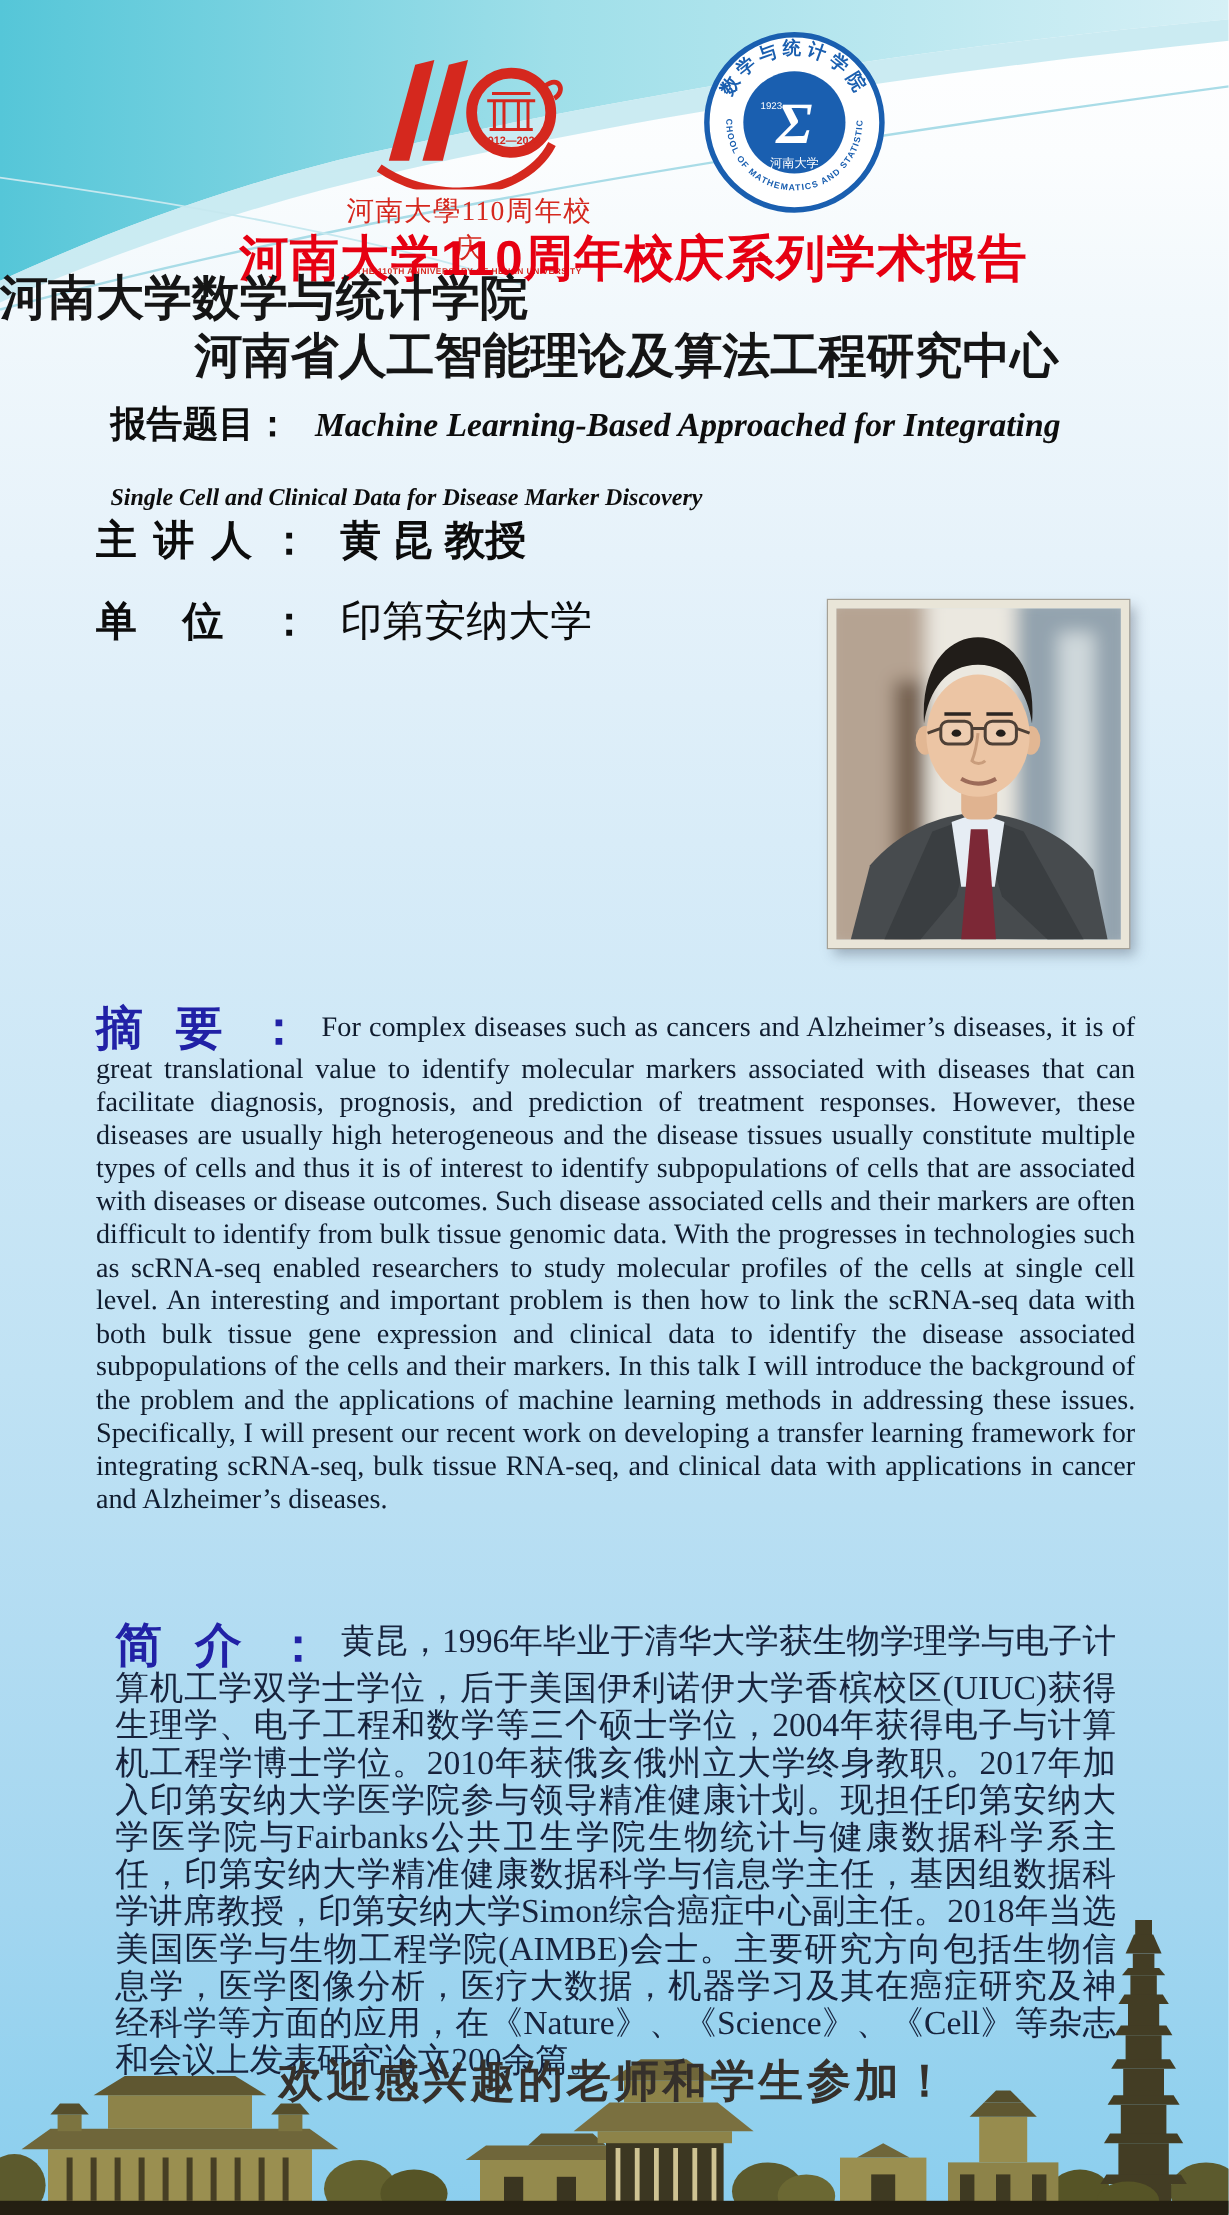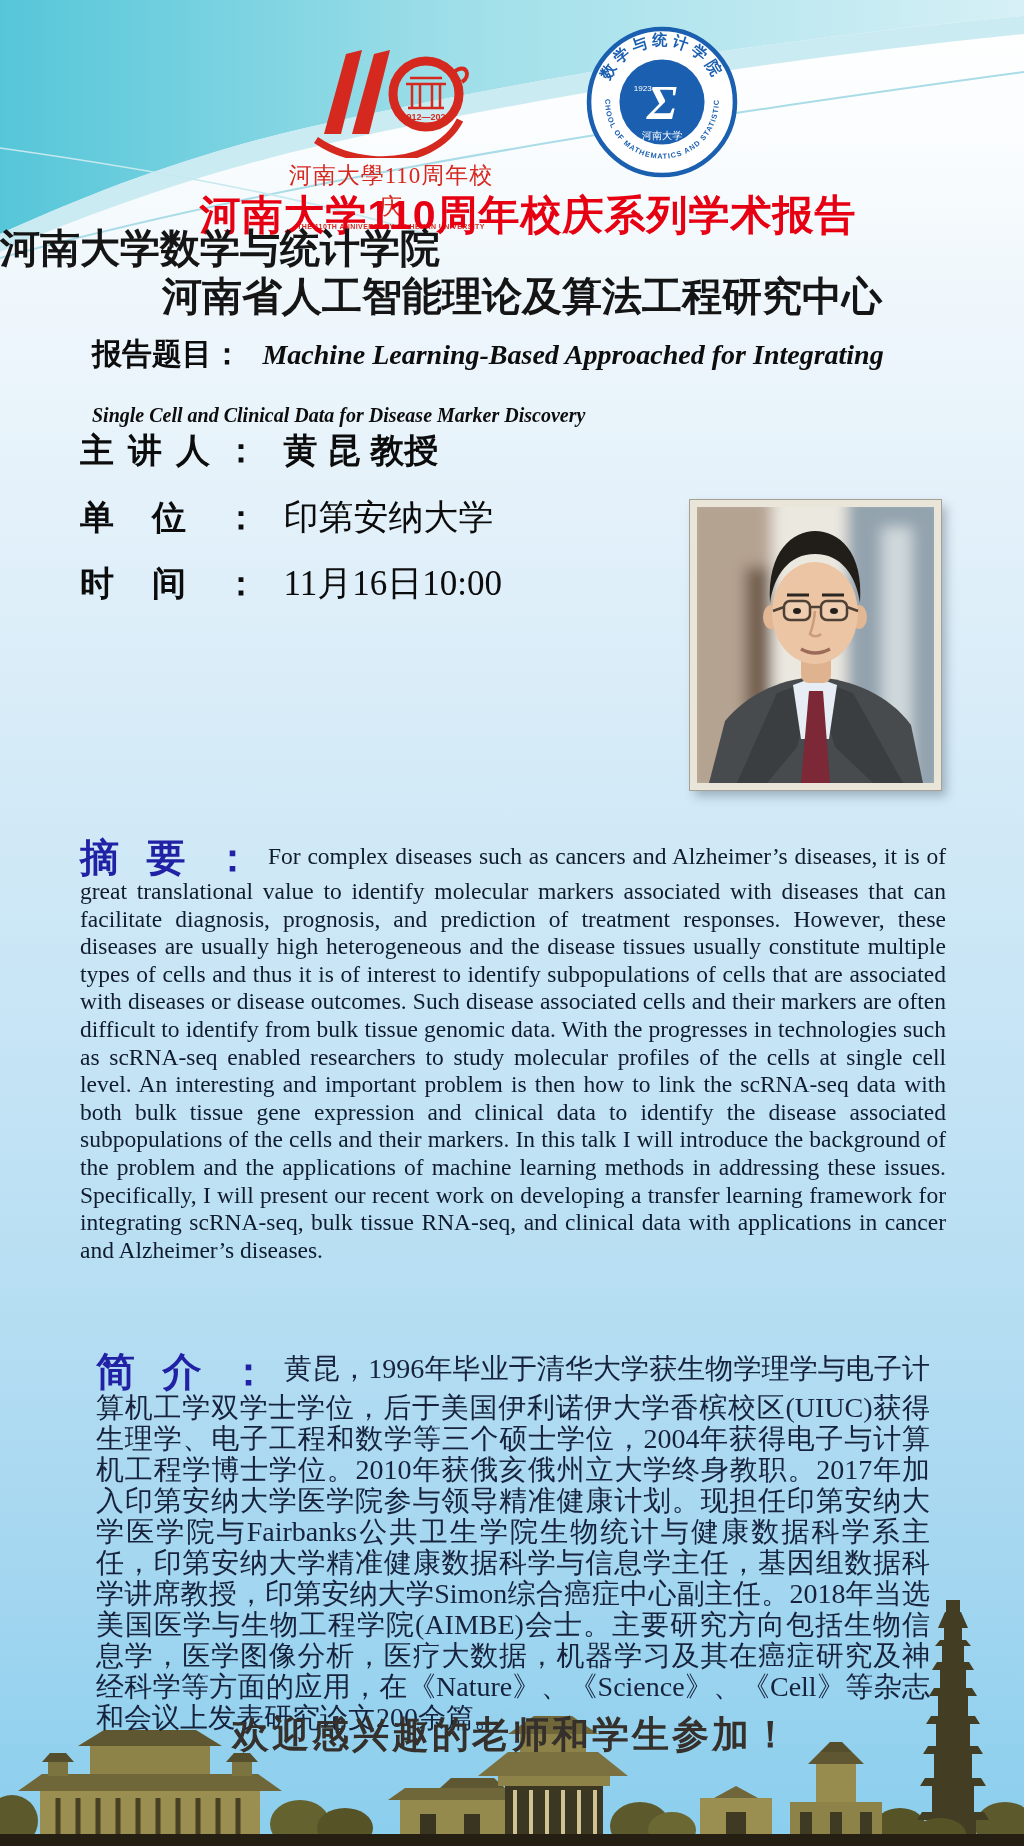--- a/index.html
+++ b/index.html
@@ -135,24 +135,20 @@
     </p>
 
     <div class="info">
       <div class="info-row">
         <span class="info-label">主讲人：</span>
         <span class="val-hei">黄 昆 教授</span>
       </div>
       <div class="info-row">
         <span class="info-label">单位：</span>
         <span class="val-song">印第安纳大学</span>
-      </div>
-      <div class="info-row">
-        <span class="info-label">时间：</span>
-        <span class="val-song">11月16日10:00</span>
       </div>
     </div>
 
     <figure class="photo">
       <svg viewBox="0 0 237 276">
         <defs>
             <filter id="bl" x="-20%" y="-20%" width="140%" height="140%">
               <feGaussianBlur stdDeviation="7"></feGaussianBlur>
             </filter>
           </defs>

